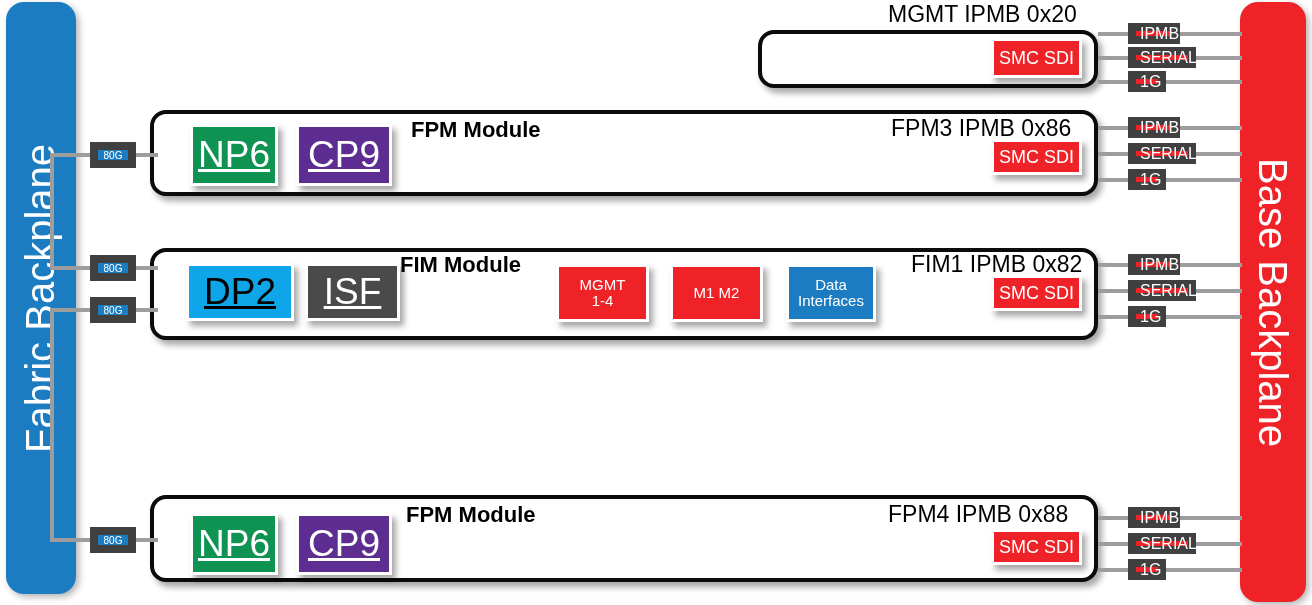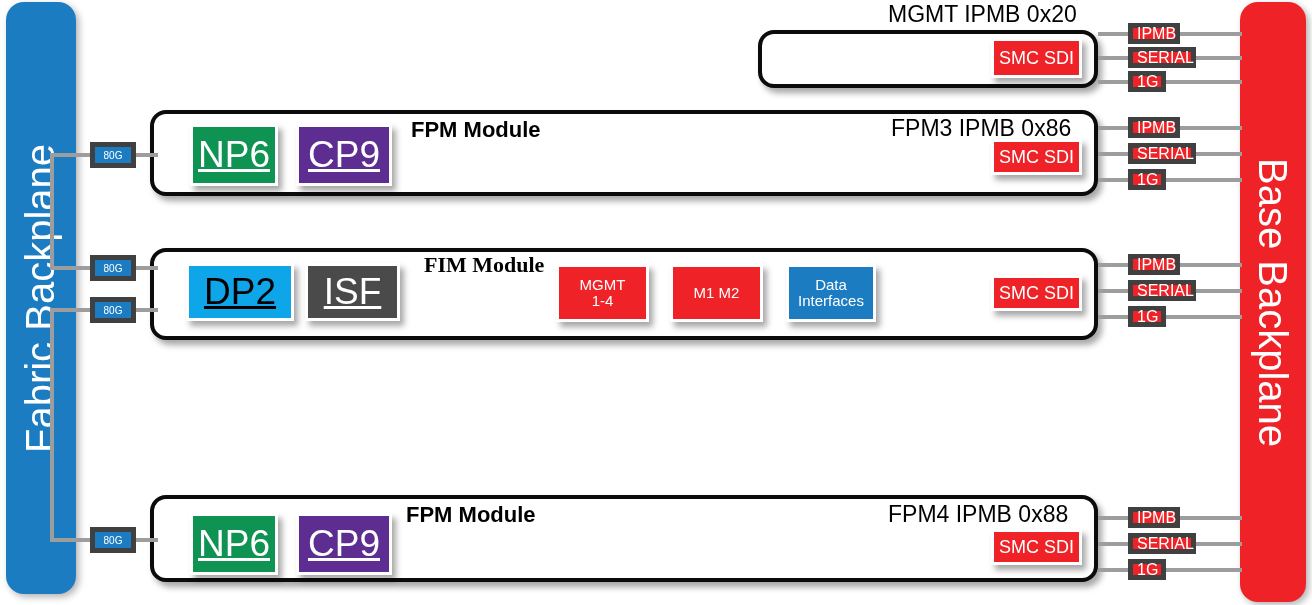--- a/index.html
+++ b/index.html
@@ -97,21 +97,21 @@
   
   .tag {
     position: absolute;
     display: flex;
     align-items: center;
     justify-content: flex-start;
     color: #ffffff;
     font-size: 16px;
     padding-left: 4px;
     box-sizing: border-box;
-    border: 5px solid #404040;
+    border: 8px solid #404040;
     z-index: 5;
   }
   .tag.link80 {
     justify-content: center;
     padding-left: 0;
     background: #1B7CC2;
     font-size: 10px;
   }
   .tag.port {
     background: #EE2227;
@@ -183,21 +183,22 @@
   <div class="chip smc" style="left:991px; top:139px; width:91px; height:36px; background:#EE2227;">SMC SDI</div>
 
   <div class="hwire" style="left:1098px; top:126px; width:144px;"></div>
   <div class="hwire" style="left:1098px; top:152px; width:144px;"></div>
   <div class="hwire" style="left:1098px; top:178px; width:144px;"></div>
   <div class="tag port" style="left:1128px; top:117px; width:52px; height:21px;">IPMB</div>
   <div class="tag port" style="left:1128px; top:143px; width:68px; height:21px;">SERIAL</div>
   <div class="tag port" style="left:1128px; top:169px; width:38px; height:21px;">1G</div>
 
   <div class="module" style="left:150px; top:248px; width:948px; height:92px;"></div>
-  <div class="module-title" style="left:424px; top:252px;font-family:Liberation Serif, serif;">FIM Module</div>
+  <div class="module-title" style="left:400px; top:252px;">FIM Module</div>
+  <div class="module-title plain" style="left:911px; top:251px;">FIM1 IPMB 0x82</div>
   <div class="chip big" style="left:186px; top:263px; width:108px; height:58px; background:#0ea5e9; color:#000000;">DP2</div>
   <div class="chip big" style="left:305px; top:263px; width:95px; height:58px; background:#4A4A4A;">ISF</div>
   <div class="chip small" style="left:556px; top:264px; width:93px; height:58px; background:#EE2227; flex-direction:column;">
     <span>MGMT</span>
     <span>1-4</span>
   </div>
   <div class="chip small" style="left:670px; top:264px; width:93px; height:58px; background:#EE2227;">M1 M2</div>
   <div class="chip small" style="left:786px; top:264px; width:90px; height:58px; background:#1B7CC2; flex-direction:column;">
     <span>Data</span>
     <span>Interfaces</span>

